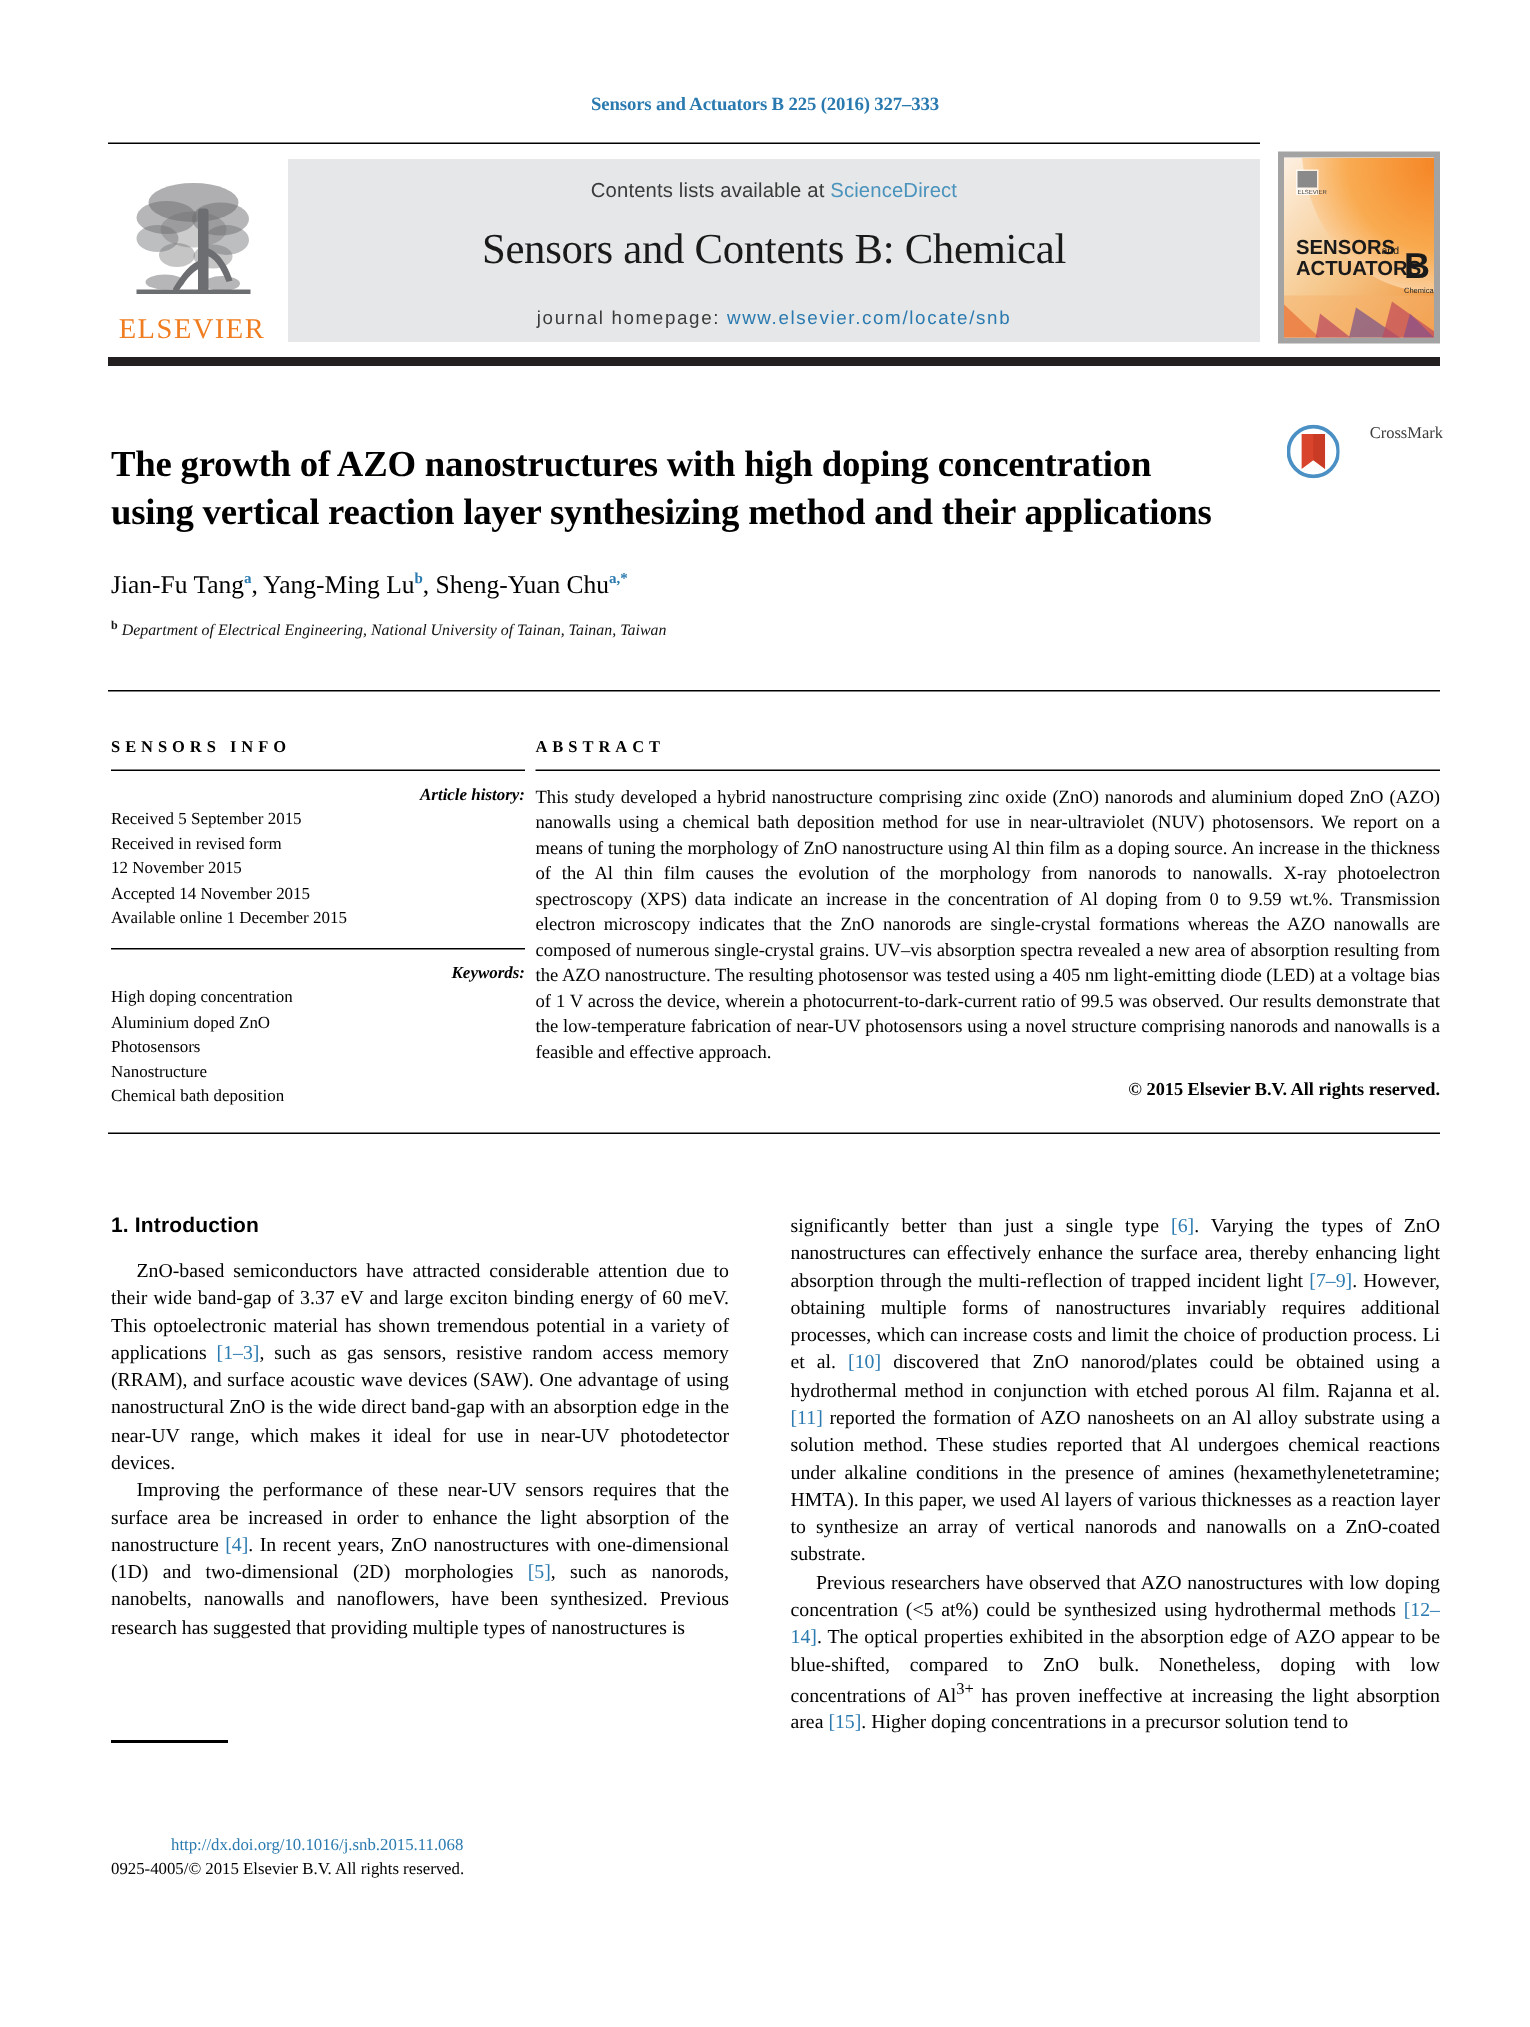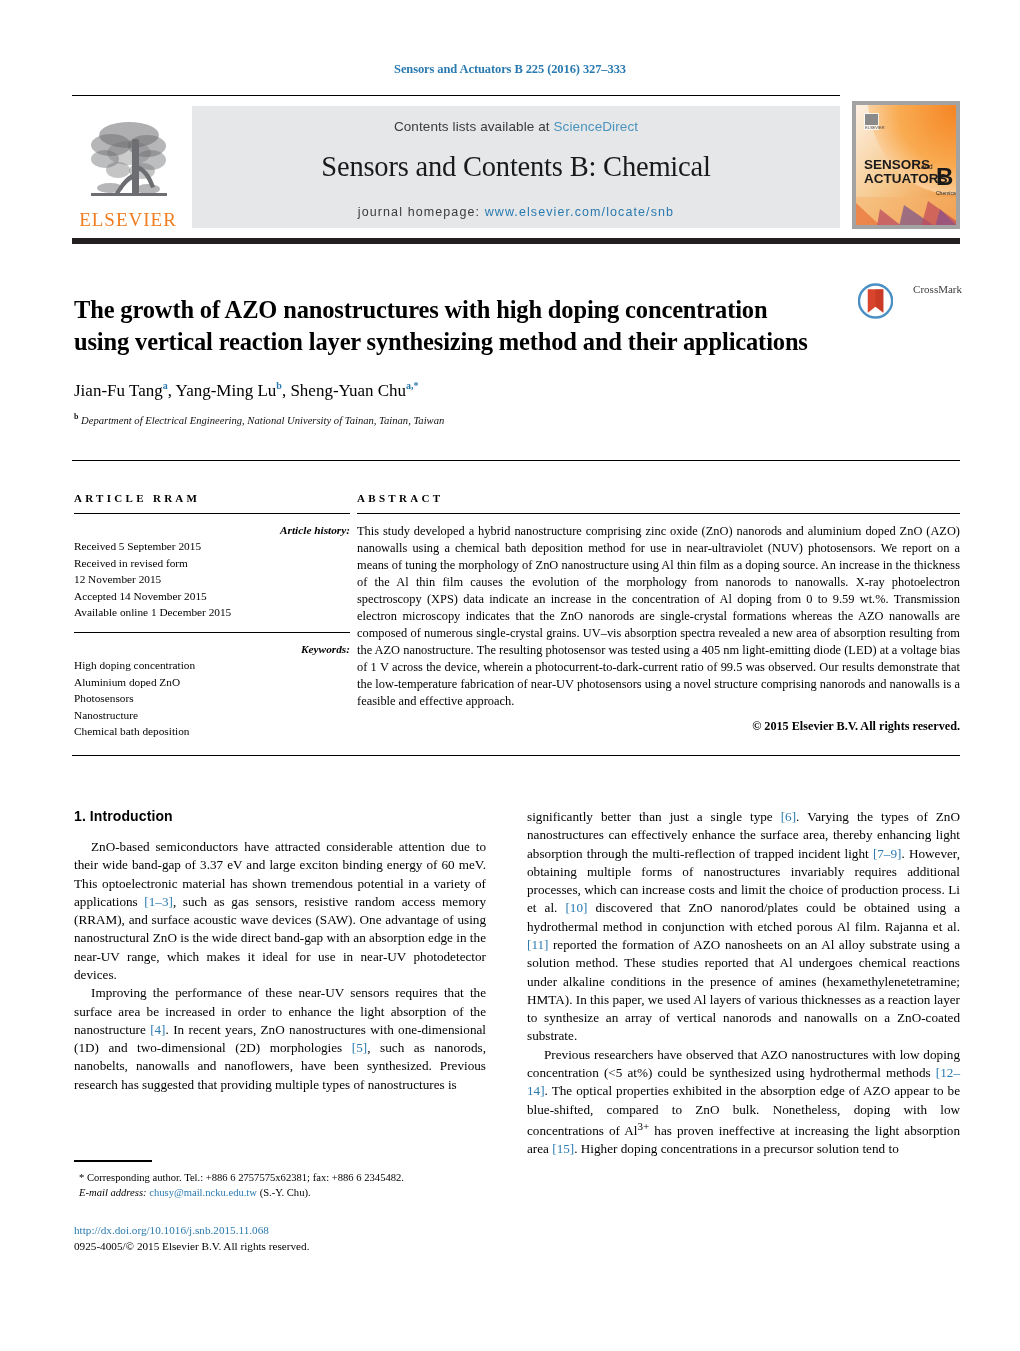--- a/index.html
+++ b/index.html
@@ -341,20 +341,21 @@
     left: 74px;
     top: 1222px;
     width: 430px;
     font-family: "Liberation Serif", serif;
     font-size: 11.2px;
     line-height: 1.45;
   }
   .doi-block .doi {
     color: #2a7ab0;
     text-decoration: none;
+    margin-left: 40px;
   }
   .doi-block .issn {
     color: #000;
   }
 </style>
 </head>
 <body>
 
 <div id="page">
 
@@ -444,21 +445,21 @@
   </div>
 
   <div class="authors">Jian-Fu Tang<sup>a</sup>, Yang-Ming Lu<sup>b</sup>, Sheng-Yuan Chu<sup>a,*</sup></div>
   <div class="affiliations">
     <div><sup>b</sup> <span>Department of Electrical Engineering, National University of Tainan, Tainan, Taiwan</span></div>
   </div>
 
   <div class="rule-mid"></div>
 
   <div class="info-col">
-    <div class="sec-head">ARTICLE RRAM</div>
+    <div class="sec-head">SENSORS INFO</div>
     <div class="hr-under"></div>
     <div class="info-body">
       <div class="ital">Article history:</div>
       <div>Received 5 September 2015</div>
       <div>Received in revised form</div>
       <div>12 November 2015</div>
       <div>Accepted 14 November 2015</div>
       <div>Available online 1 December 2015</div>
     </div>
     <div class="hr-thin"></div>
@@ -486,27 +487,19 @@
     <p class="para">ZnO-based semiconductors have attracted considerable attention due to their wide band-gap of 3.37 eV and large exciton binding energy of 60 meV. This optoelectronic material has shown tremendous potential in a variety of applications <span class="ref">[1–3]</span>, such as gas sensors, resistive random access memory (RRAM), and surface acoustic wave devices (SAW). One advantage of using nanostructural ZnO is the wide direct band-gap with an absorption edge in the near-UV range, which makes it ideal for use in near-UV photodetector devices.</p>
     <p class="para">Improving the performance of these near-UV sensors requires that the surface area be increased in order to enhance the light absorption of the nanostructure <span class="ref">[4]</span>. In recent years, ZnO nanostructures with one-dimensional (1D) and two-dimensional (2D) morphologies <span class="ref">[5]</span>, such as nanorods, nanobelts, nanowalls and nanoflowers, have been synthesized. Previous research has suggested that providing multiple types of nanostructures is</p>
   </div>
 
   <div class="col-right">
     <p class="para noindent">significantly better than just a single type <span class="ref">[6]</span>. Varying the types of ZnO nanostructures can effectively enhance the surface area, thereby enhancing light absorption through the multi-reflection of trapped incident light <span class="ref">[7–9]</span>. However, obtaining multiple forms of nanostructures invariably requires additional processes, which can increase costs and limit the choice of production process. Li et al. <span class="ref">[10]</span> discovered that ZnO nanorod/plates could be obtained using a hydrothermal method in conjunction with etched porous Al film. Rajanna et al. <span class="ref">[11]</span> reported the formation of AZO nanosheets on an Al alloy substrate using a solution method. These studies reported that Al undergoes chemical reactions under alkaline conditions in the presence of amines (hexamethylenetetramine; HMTA). In this paper, we used Al layers of various thicknesses as a reaction layer to synthesize an array of vertical nanorods and nanowalls on a ZnO-coated substrate.</p>
     <p class="para">Previous researchers have observed that AZO nanostructures with low doping concentration (&lt;5 at%) could be synthesized using hydrothermal methods <span class="ref">[12–14]</span>. The optical properties exhibited in the absorption edge of AZO appear to be blue-shifted, compared to ZnO bulk. Nonetheless, doping with low concentrations of Al<sup>3+</sup> has proven ineffective at increasing the light absorption area <span class="ref">[15]</span>. Higher doping concentrations in a precursor solution tend to</p>
   </div>
 
   <div class="footnote-rule"></div>
-  <div class="footnote">
-    <div class="hang">*  Corresponding author. Tel.: +886 6 2757575x62381; fax: +886 6 2345482.</div>
-    <div class="hang">
-      <span class="ital">E-mail address:</span>
-      <span class="mail">chusy@mail.ncku.edu.tw</span>
-      <span>(S.-Y. Chu).</span>
-    </div>
-  </div>
 
   <div class="doi-block">
     <div class="doi">http://dx.doi.org/10.1016/j.snb.2015.11.068</div>
     <div class="issn">0925-4005/© 2015 Elsevier B.V. All rights reserved.</div>
   </div>
 
 </div>
 
 </body></html>

